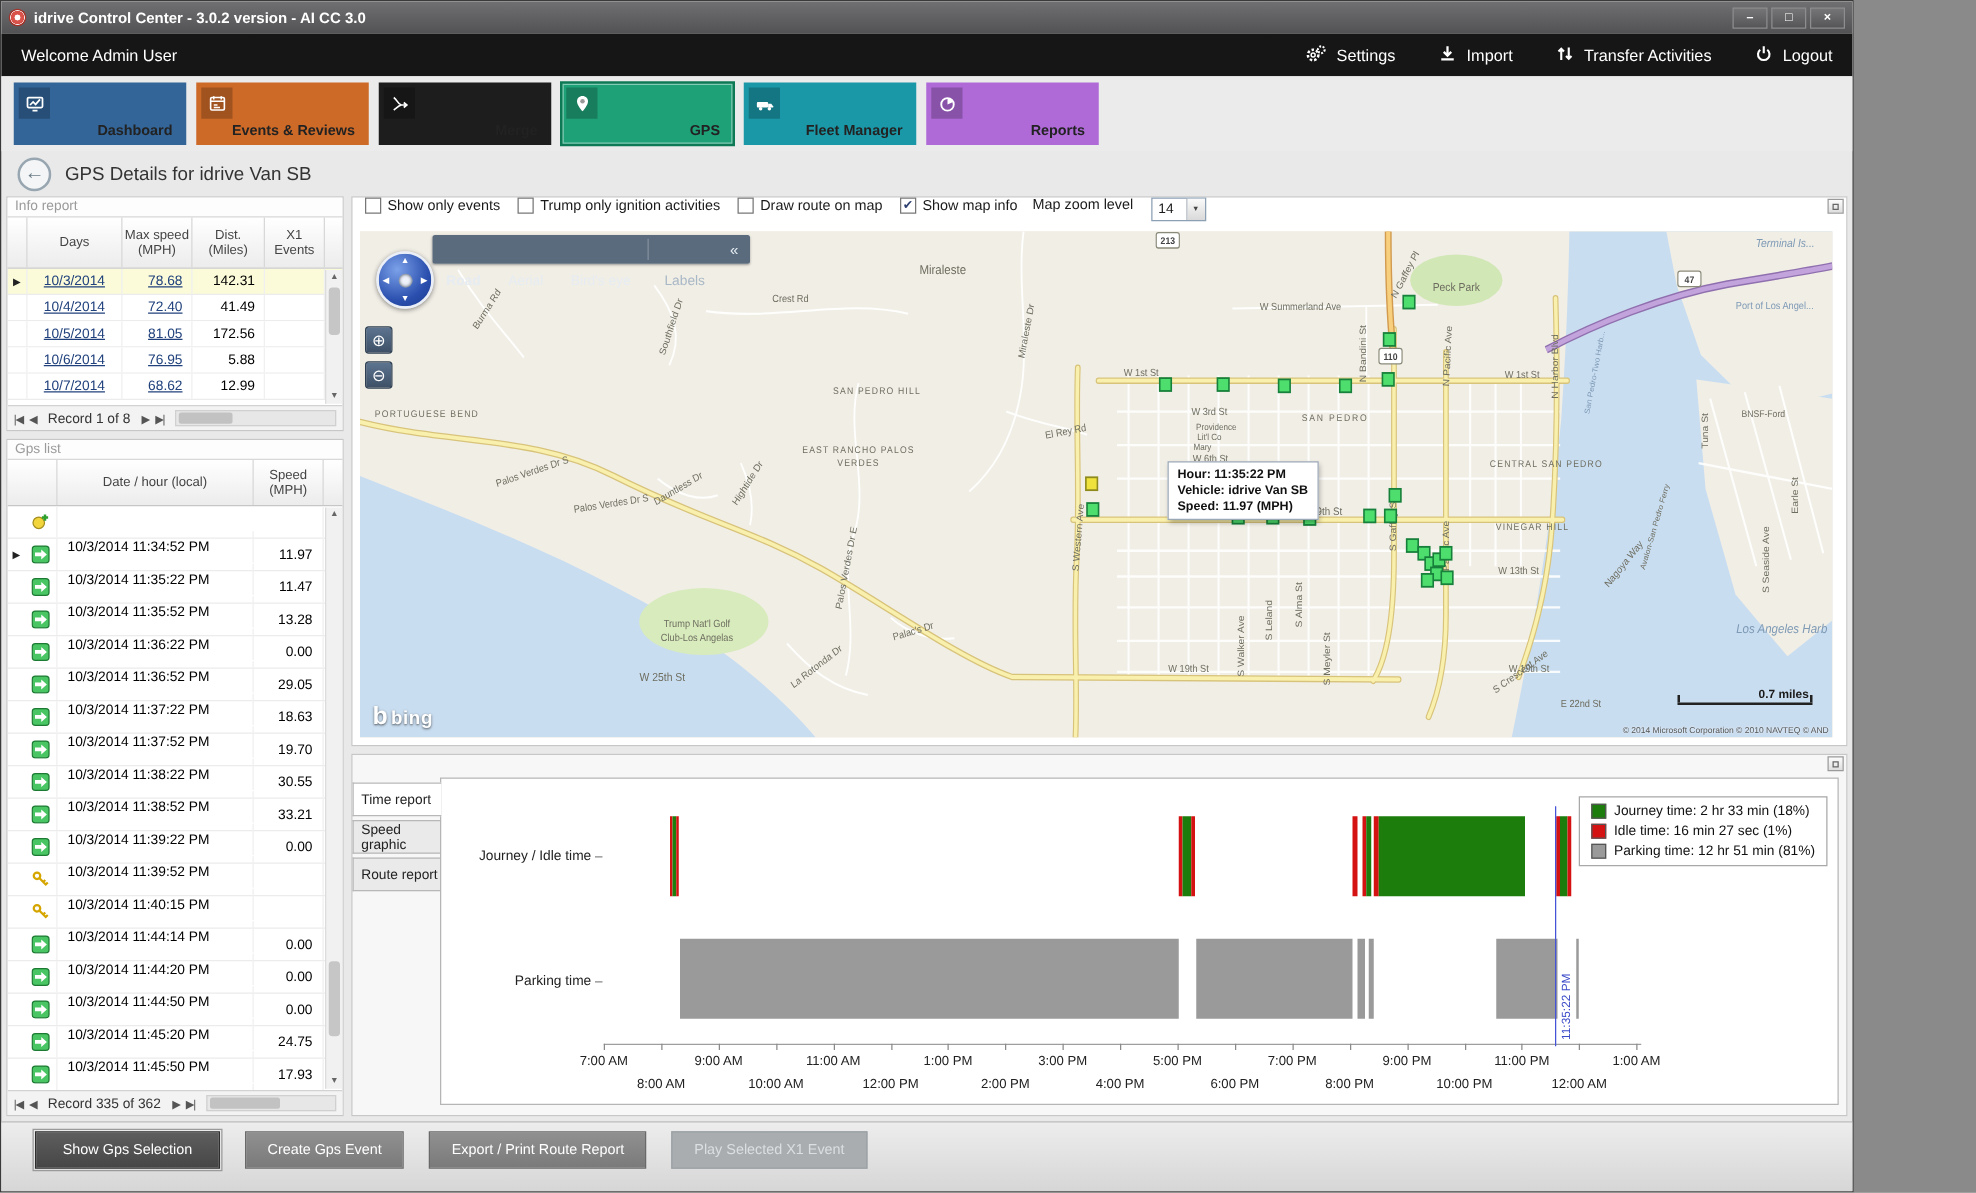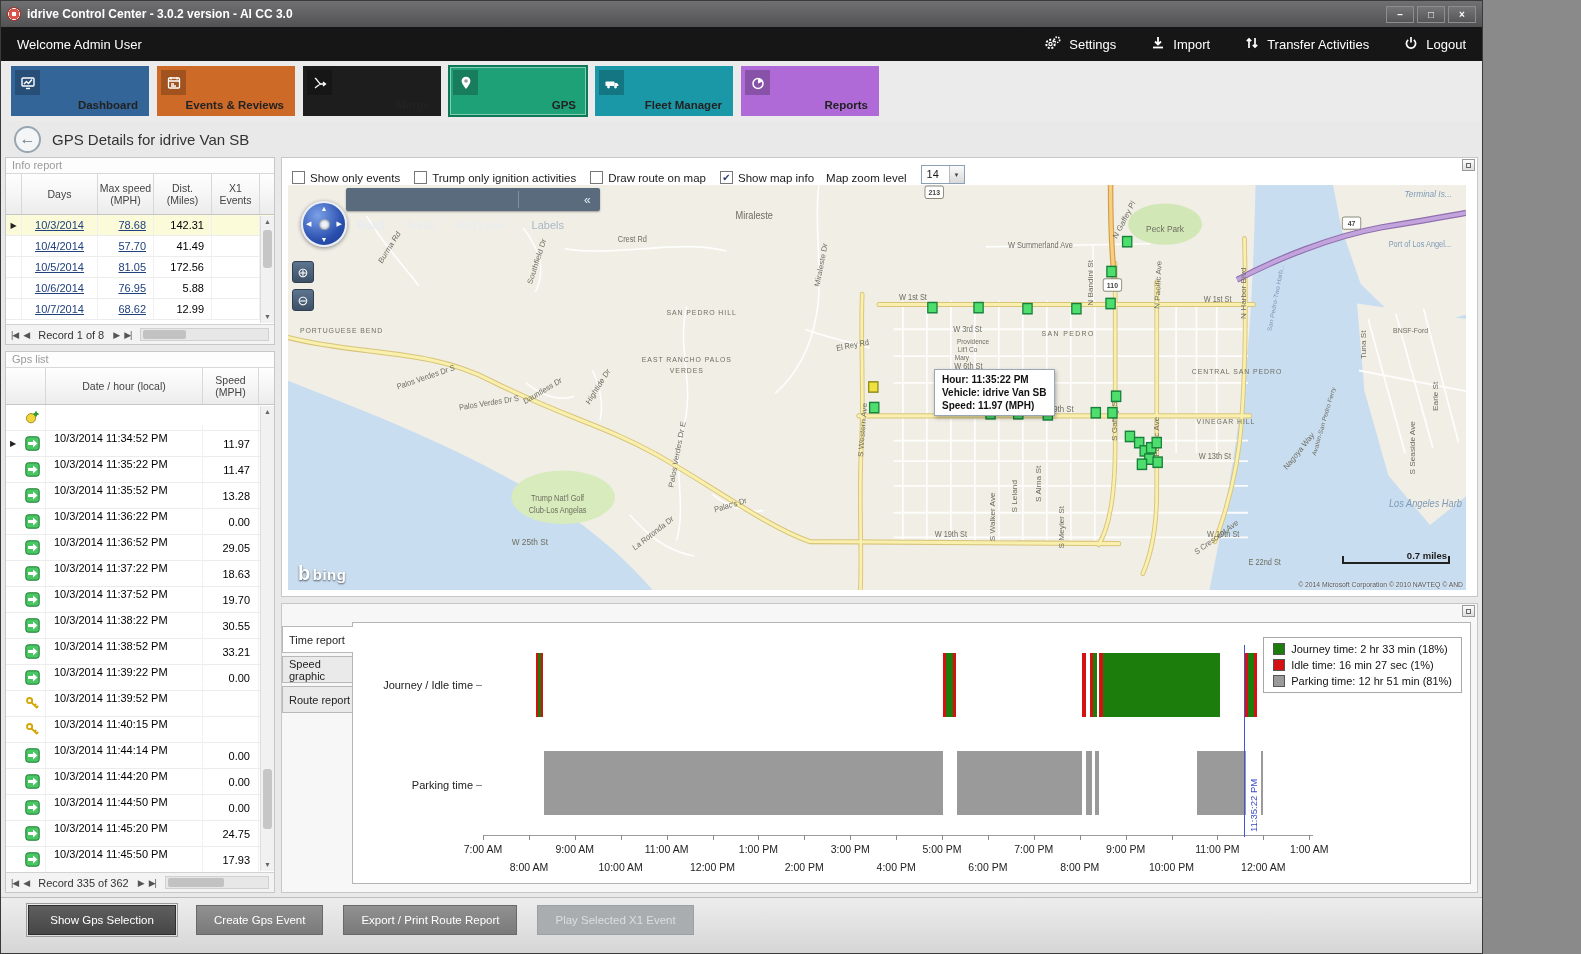--- a/index.html
+++ b/index.html
@@ -80,21 +80,21 @@
   .gc{height:100%;display:flex;align-items:center;border-right:1px solid #f0f0f0;}
   .gc.cmk{width:14px;justify-content:center;font-size:8px;color:#222;border-right:none;flex:none;}
   .gc.cicon{width:26px;justify-content:center;flex:none;}
   .gc.cdate{padding-left:8px;margin-top:40px;}
   .gc.cgspd{justify-content:flex-end;padding-right:8px;}
 
   
   .map-panel{height:440px;flex:none;position:relative;border:1px solid #c7c7c7;background:#fff;}
   .panel-collapse{position:absolute;top:1px;right:2px;width:13px;height:12px;border:1px solid #9a9a9a;background:linear-gradient(#fcfcfc,#dedede);display:flex;align-items:center;justify-content:center;cursor:pointer;z-index:9;}
   .panel-collapse div{width:5px;height:5px;border:1px solid #666;}
-  .map-toolbar{height:26px;display:flex;align-items:flex-end;gap:14px;padding:0 10px;font-size:11.5px;color:#1a1a1a;}
+  .map-toolbar{height:26px;display:flex;align-items:flex-start;gap:14px;padding:0 10px;font-size:11.5px;color:#1a1a1a;}
   .cb-wrap{display:flex;gap:14px;align-items:center;}
   .cb{display:flex;align-items:center;gap:5px;cursor:pointer;}
   .cbox{width:13px;height:13px;border:1px solid #777;background:#fff;font-size:10px;line-height:12px;text-align:center;color:#2c3e70;}
   .zoom-label{margin-left:-2px;}
   .dd{display:flex;height:19px;border:1px solid #8ba0b5;background:#fff;align-items:stretch;cursor:pointer;}
   .dd-val{width:27px;font-size:11px;padding:2px 0 0 5px;}
   .dd-btn{width:15px;background:linear-gradient(#fafafa,#d9d9d9);border-left:1px solid #b5bcc3;font-size:6px;display:flex;align-items:center;justify-content:center;color:#444;}
   .map-area{position:absolute;top:27px;left:6px;right:11px;bottom:6px;overflow:hidden;background:#f1eee6;}
   .map-area svg.mapsvg{position:absolute;inset:0;width:100%;height:100%;}
   .map-tabs{position:absolute;top:3px;left:58px;height:23px;display:flex;align-items:stretch;background:rgba(72,92,113,0.9);border-radius:2px;color:#e6ecf2;font-size:11px;box-shadow:0 1px 2px rgba(0,0,0,0.35);z-index:5;}
@@ -303,21 +303,21 @@
               </div>
               <div class="icell cdist">142.31</div>
               <div class="icell cx1"></div>
             </div>
             <div class="irow">
               <div class="icell cm"></div>
               <div class="icell cday">
                 <span class="lnk">10/4/2014</span>
               </div>
               <div class="icell cspd">
-                <span class="lnk">57.70</span>
+                <span class="lnk">72.40</span>
               </div>
               <div class="icell cdist">41.49</div>
               <div class="icell cx1"></div>
             </div>
             <div class="irow">
               <div class="icell cm"></div>
               <div class="icell cday">
                 <span class="lnk">10/5/2014</span>
               </div>
               <div class="icell cspd">

